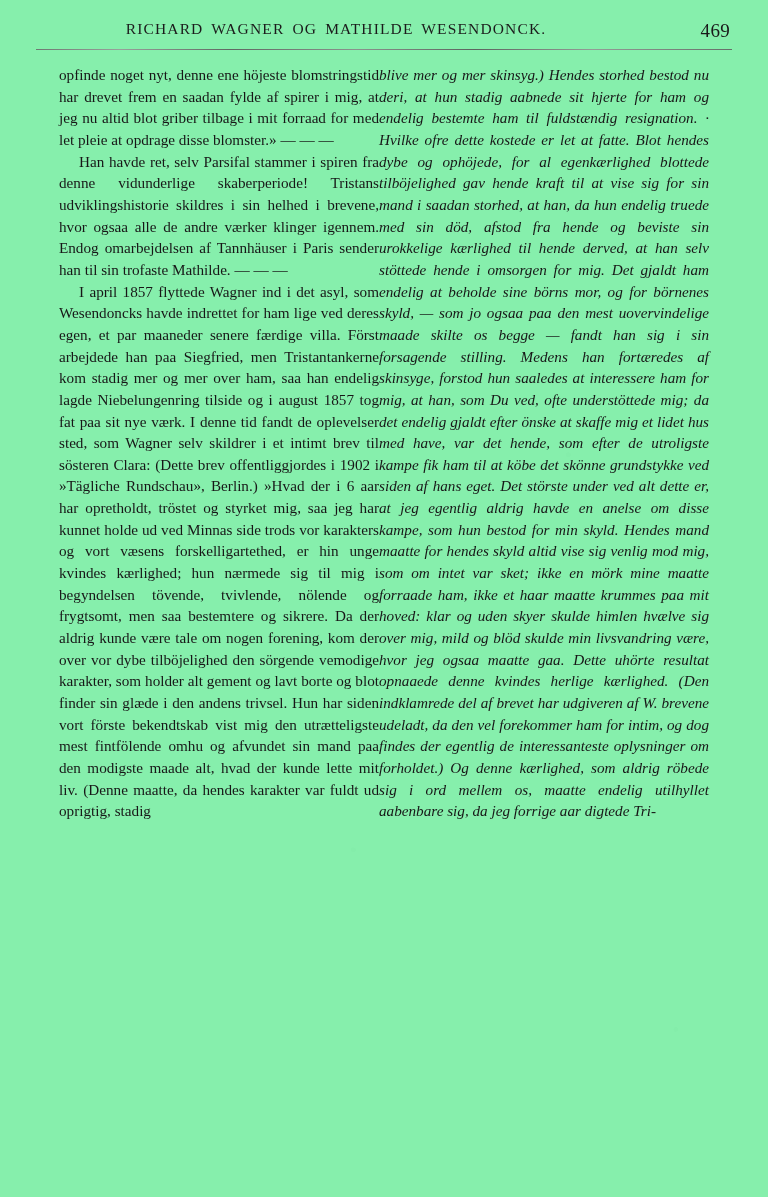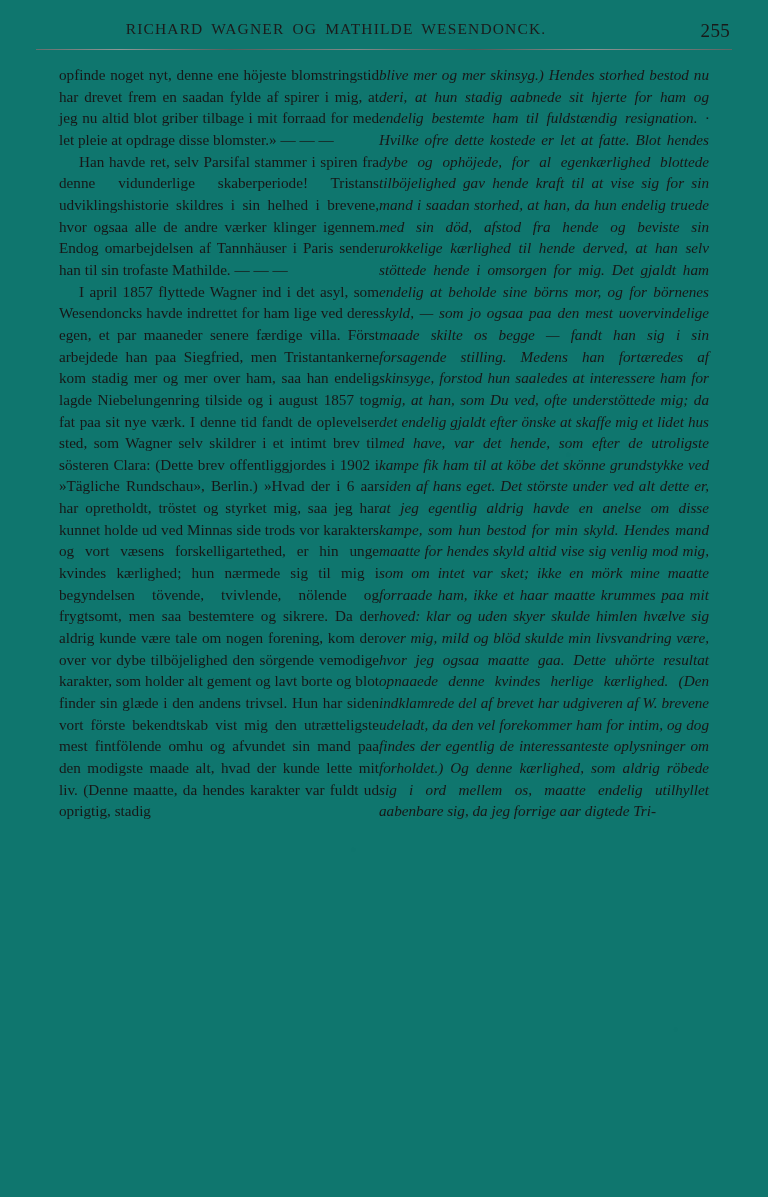--- a/index.html
+++ b/index.html
@@ -14,21 +14,21 @@
     font-family: "Liberation Serif", "DejaVu Serif", serif;
     color: #141414;
     -webkit-font-smoothing: antialiased;
   }
 
   .page {
     position: relative;
     width: 768px;
     height: 1197px;
     box-sizing: border-box;
-    background: #0f766e;
+    background: #86efac;
     overflow: hidden;
   }
 
   
   .running-head {
     position: absolute;
     left: 36px;
     top: 20px;
     width: 696px;
     height: 26px;
@@ -104,21 +104,21 @@
     opacity: .7;
   }
 </style>
 </head>
 <body>
 
 <div class="page">
 
   <div class="running-head">
     <div class="rh-title">RICHARD WAGNER OG MATHILDE WESENDONCK.</div>
-    <div class="rh-folio">255</div>
+    <div class="rh-folio">469</div>
   </div>
   <div class="head-rule"></div>
 
   <div class="columns">
 
     <div class="col col-left">
       <p class="para">opfinde noget nyt, denne ene höjeste blomstringstid har drevet frem en saadan fylde af spirer i mig, at jeg nu altid blot griber tilbage i mit forraad for med let pleie at opdrage disse blomster.» — — —</p>
       <p class="para indent">Han havde ret, selv Parsifal stammer i spiren fra denne vidunderlige skaberperiode! Tristans udviklingshistorie skildres i sin helhed i brevene, hvor ogsaa alle de andre værker klinger igennem. Endog omarbejdelsen af Tannhäuser i Paris sender han til sin trofaste Mathilde. — — —</p>
       <p class="para indent">I april 1857 flyttede Wagner ind i det asyl, som Wesendoncks havde indrettet for ham lige ved deres egen, et par maaneder senere færdige villa. Först arbejdede han paa Siegfried, men Tristantankerne kom stadig mer og mer over ham, saa han endelig lagde Niebelungenring tilside og i august 1857 tog fat paa sit nye værk. I denne tid fandt de oplevelser sted, som Wagner selv skildrer i et intimt brev til sösteren Clara: (Dette brev offentliggjordes i 1902 i »Tägliche Rundschau», Berlin.) »Hvad der i 6 aar har opretholdt, tröstet og styrket mig, saa jeg har kunnet holde ud ved Minnas side trods vor karakters og vort væsens forskelligartethed, er hin unge kvindes kærlighed; hun nærmede sig til mig i begyndelsen tövende, tvivlende, nölende og frygtsomt, men saa bestemtere og sikrere. Da der aldrig kunde være tale om nogen forening, kom der over vor dybe tilböjelighed den sörgende vemodige karakter, som holder alt gement og lavt borte og blot finder sin glæde i den andens trivsel. Hun har siden vort förste bekendtskab vist mig den utrætteligste mest fintfölende omhu og afvundet sin mand paa den modigste maade alt, hvad der kunde lette mit liv. (Denne maatte, da hendes karakter var fuldt ud oprigtig, stadig</p>
     </div>

